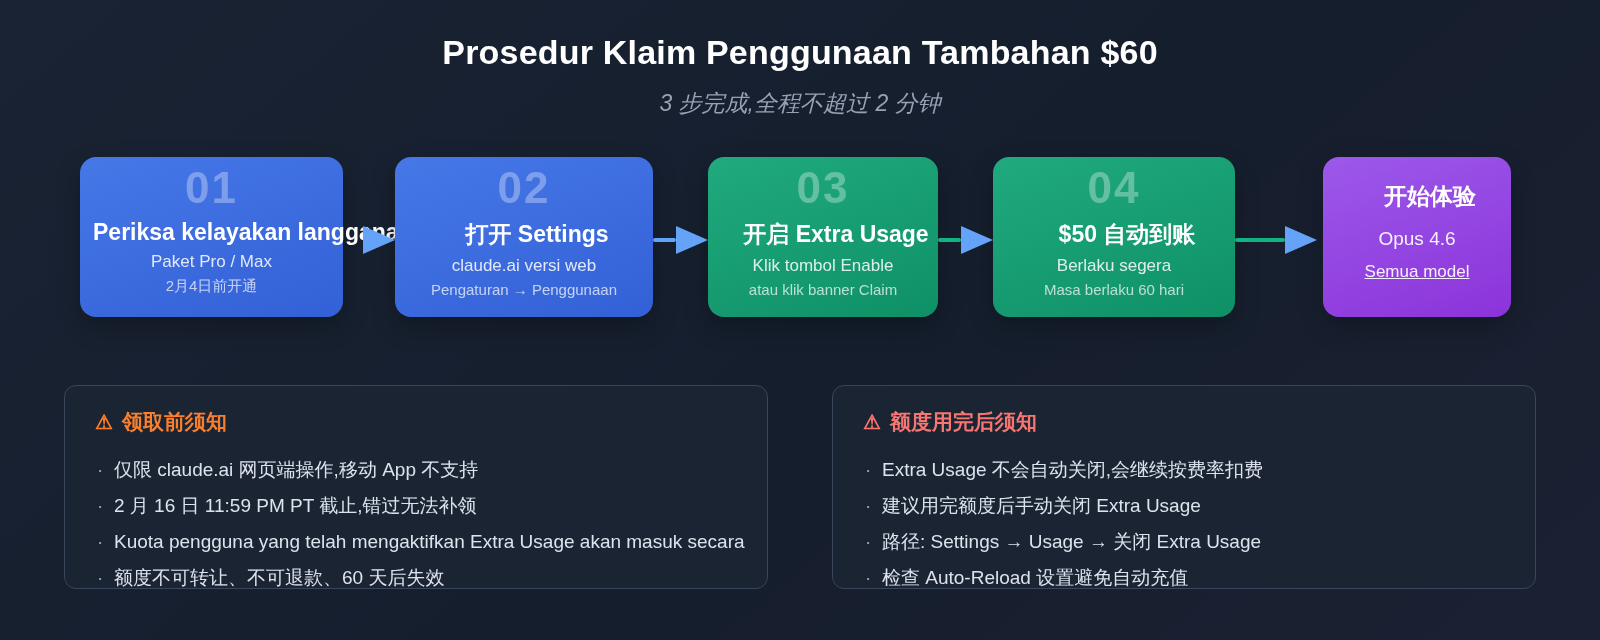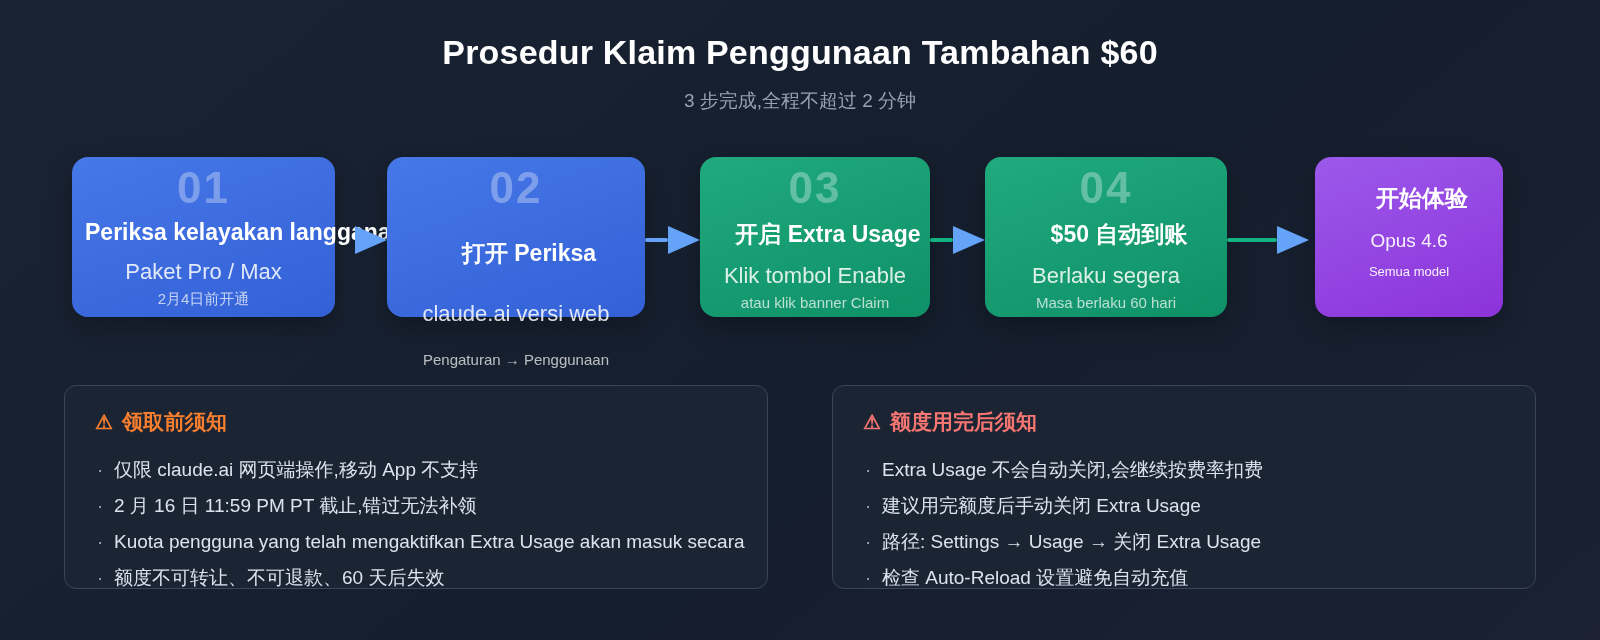--- a/index.html
+++ b/index.html
@@ -8,51 +8,51 @@
     font-family:"Liberation Sans",sans-serif;
     background:linear-gradient(140deg,#1a2333 0%,#151e2d 55%,#1b2132 100%);
     overflow:hidden;position:relative;
     -webkit-font-smoothing:antialiased;
   }
   .stage{position:absolute;inset:0;}
 
   
   .hdr{position:absolute;top:0;left:0;right:0;text-align:center;}
   .hdr-title{margin-top:33px;font-size:34px;font-weight:700;color:#ffffff;letter-spacing:.2px;}
-  .hdr-sub{margin-top:16px;font-size:19px;color:#97a1b3;}
+  .hdr-sub{margin-top:16px;font-size:23px;color:#97a1b3;font-style:italic;}
 
   
-  .steps{position:absolute;top:157px;left:72px;display:flex;align-items:flex-start;}
+  .steps{position:absolute;top:157px;left:80px;display:flex;align-items:flex-start;}
   .card{
     height:160px;border-radius:16px;position:relative;
     display:flex;flex-direction:column;align-items:center;
     color:#fff;box-shadow:0 10px 24px rgba(0,0,0,.25);
   }
   .card--blue{background:linear-gradient(160deg,#4678e8 0%,#3360d6 100%);}
   .card--green{background:linear-gradient(160deg,#20aa7e 0%,#0f9066 100%);}
   .card--purple{background:linear-gradient(160deg,#9c59ea 0%,#8c33da 100%);}
   .card--w1{width:263px;}
-  .card--w2{width:258px;gap:19px;}
+  .card--w2{width:258px;}
   .card--w3{width:230px;}
   .card--w4{width:242px;}
   .card--w5{width:188px;}
   .card-num{
     margin-top:8px;font-size:44px;line-height:46px;font-weight:700;
     color:rgba(255,255,255,.32);letter-spacing:2px;
   }
   .card-title{
     margin-top:8px;font-size:23px;font-weight:700;white-space:nowrap;
     text-align:center;width:100%;padding-left:26px;
   }
-  .card-line1{margin-top:13px;font-size:22px;color:rgba(255,255,255,.85);white-space:nowrap;}
+  .card-line1{margin-top:6px;font-size:17px;color:rgba(255,255,255,.85);white-space:nowrap;}
   .card-line2{margin-top:5px;font-size:15px;color:rgba(255,255,255,.7);white-space:nowrap;}
   .card--final{justify-content:center;}
   .card--final .card-title{margin-top:-12px;font-size:23px;}
   .card--final .card-line1{margin-top:16px;font-size:19px;color:rgba(255,255,255,.92);}
-  .card--final .card-line2{margin-top:12px;font-size:13px;color:rgba(255,255,255,.92);}
+  .card--final .card-line2{margin-top:12px;font-size:17px;color:rgba(255,255,255,.92);text-decoration:underline;}
 
   
   .arrow-zone{
     position:relative;z-index:3;align-self:flex-start;
     margin-top:69px;height:28px;display:flex;align-items:center;
   }
   .az--1{width:52px;}
   .az--2{width:55px;}
   .az--3{width:55px;}
   .az--4{width:88px;padding-right:6px;box-sizing:border-box;}
@@ -105,21 +105,21 @@
       <div class="card-line2">2月4日前开通</div>
     </div>
 
     <div class="arrow-zone az--1">
       <div class="arrow-line arrow-line--hidden"></div>
       <div class="arrow-head"></div>
     </div>
 
     <div class="card card--blue card--w2">
       <div class="card-num">02</div>
-      <div class="card-title">打开 Periksa</div>
+      <div class="card-title">打开 Settings</div>
       <div class="card-line1">claude.ai versi web</div>
       <div class="card-line2">Pengaturan → Penggunaan</div>
     </div>
 
     <div class="arrow-zone az--2">
       <div class="arrow-line arrow-line--blue"></div>
       <div class="arrow-head"></div>
     </div>
 
     <div class="card card--green card--w3">

